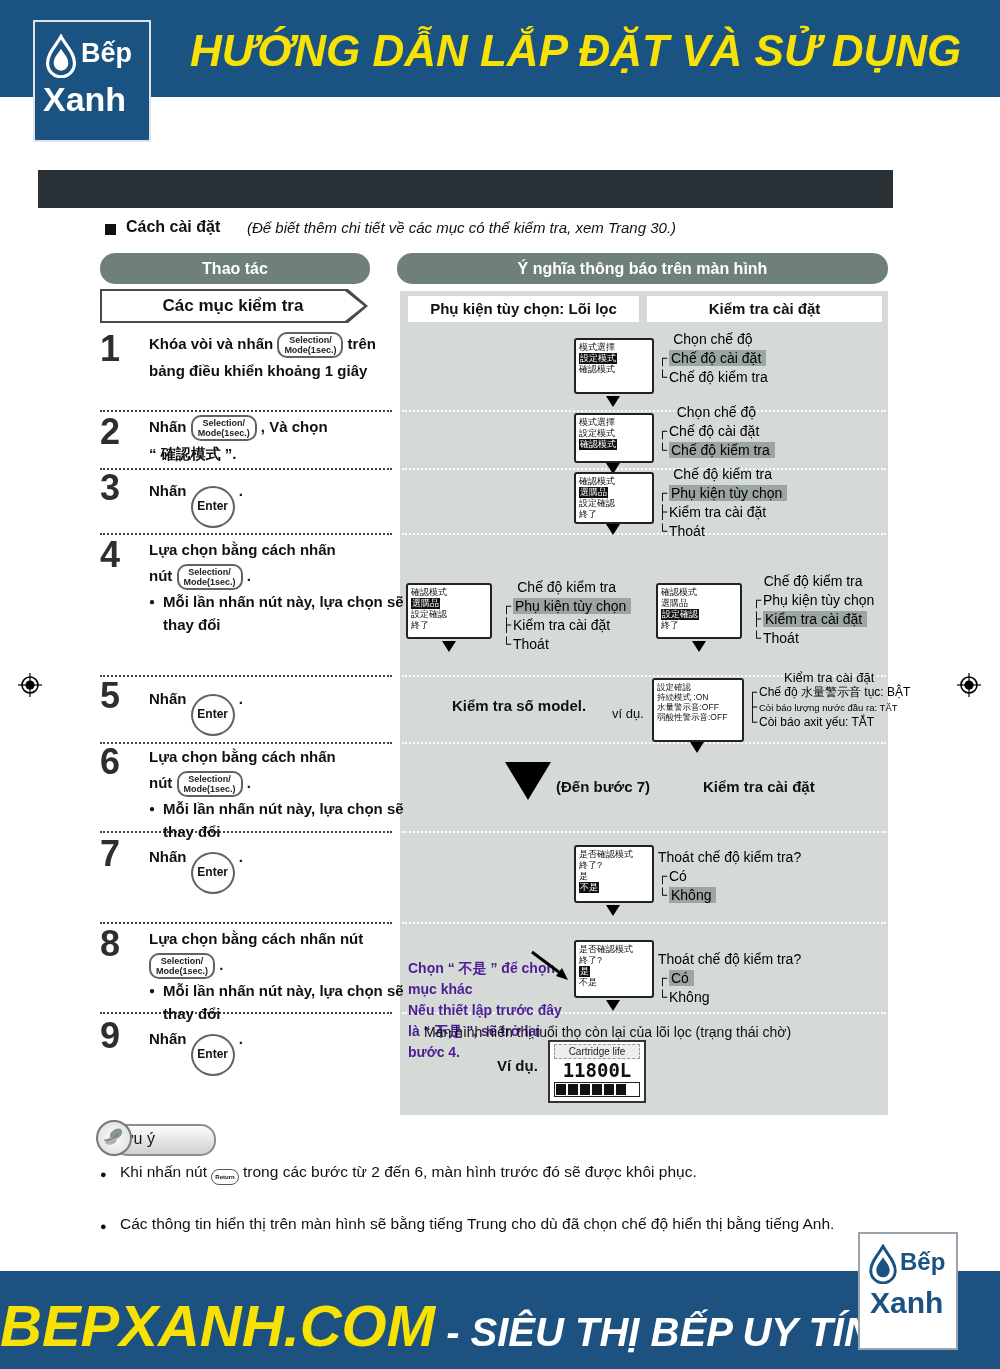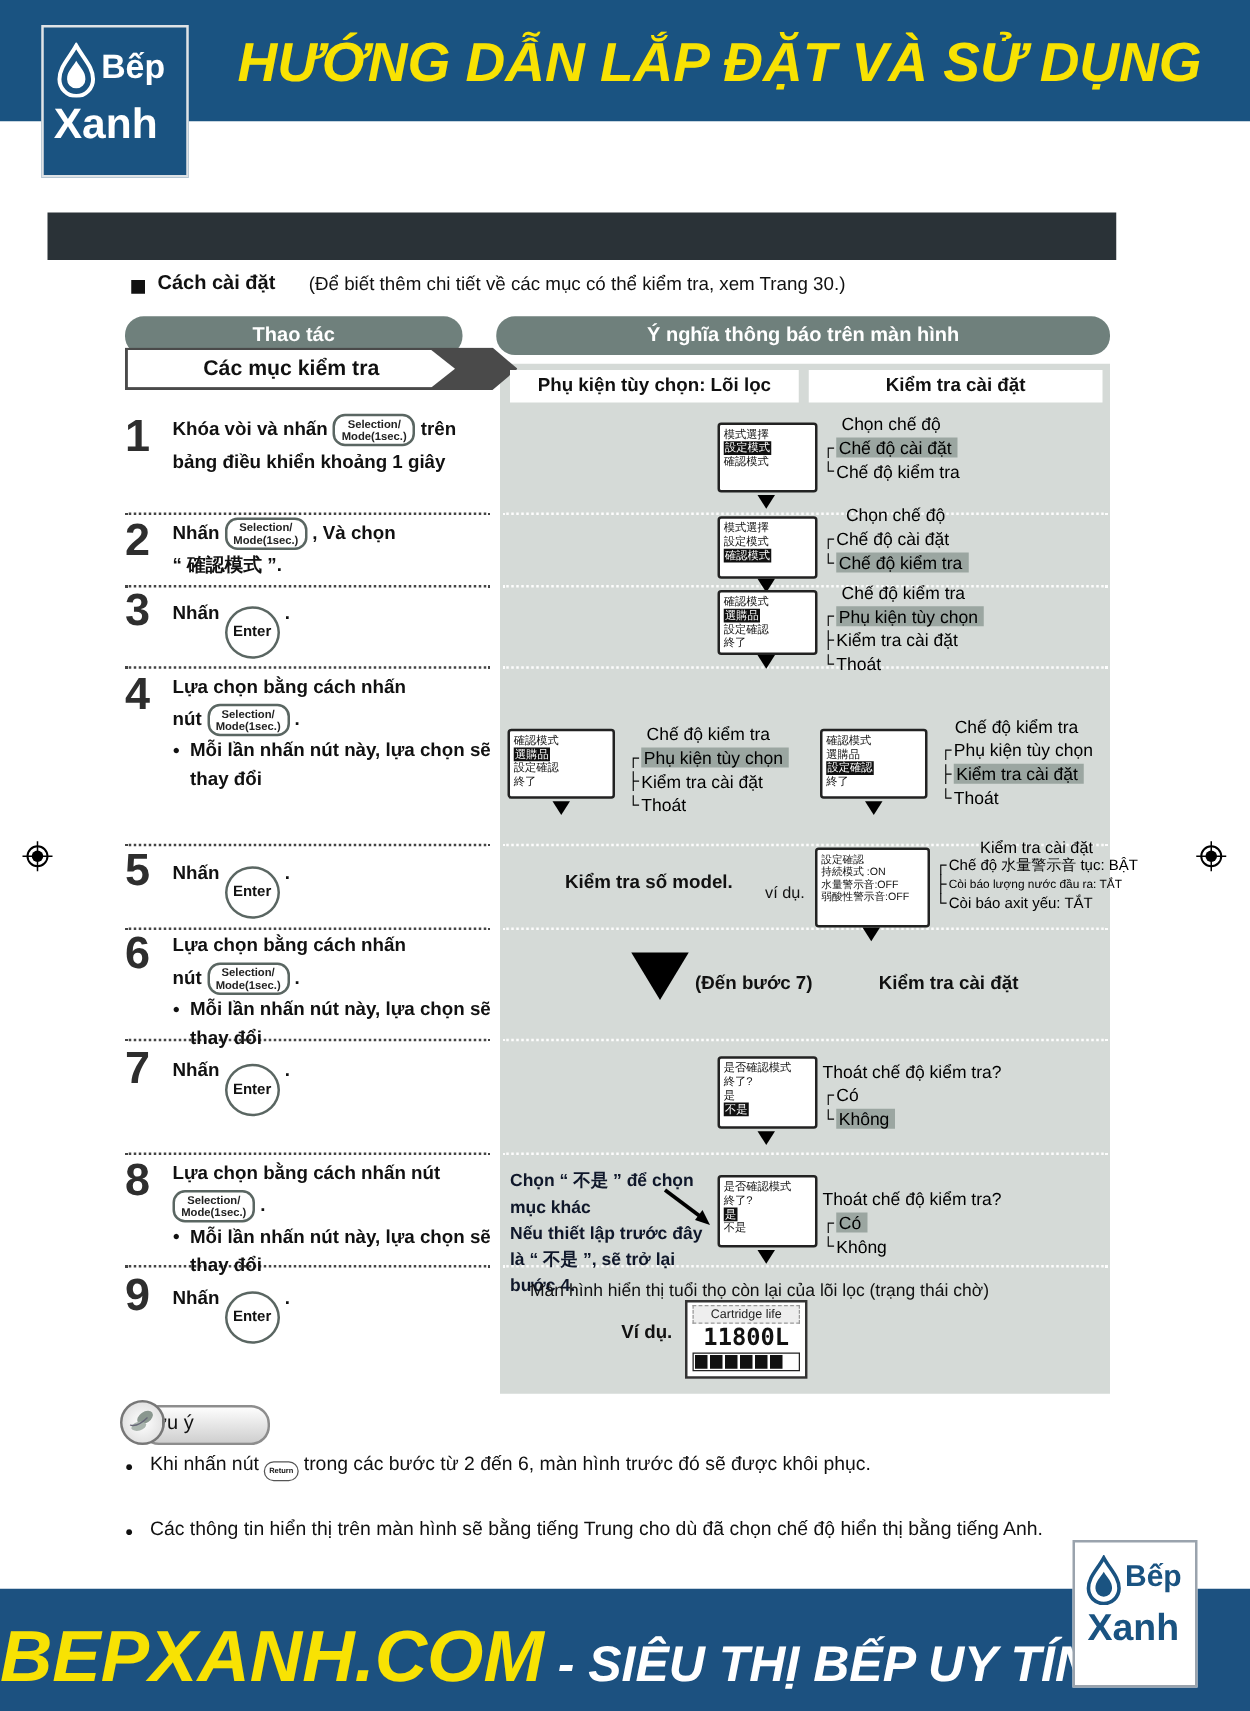--- a/index.html
+++ b/index.html
@@ -14,48 +14,48 @@
     border:2px solid #dfe3e6;box-sizing:border-box;z-index:5;}
   .logo-bep{position:absolute;left:46px;top:16px;font-size:27px;font-weight:bold;color:#fff;}
   .logo-xanh{position:absolute;left:8px;top:58px;font-size:34px;font-weight:bold;color:#fff;}
 
   
   .darkbar{position:absolute;left:38px;top:170px;width:855px;height:38px;background:#2a3237;}
 
   
   .sq{position:absolute;left:105px;top:224px;width:11px;height:11px;background:#111;}
   .sec-title{position:absolute;left:126px;top:218px;font-size:16px;font-weight:bold;color:#111;}
-  .sec-note{position:absolute;left:247px;top:219px;font-size:15px;color:#111;}
+  .sec-note{position:absolute;left:247px;top:219px;font-size:15px;color:#111;font-style:italic;}
 
   
   .pill{position:absolute;height:31px;background:#6f807c;border-radius:15px;color:#fff;
     font-size:16px;font-weight:bold;text-align:center;line-height:31px;}
 
   
-  .arrow-tab{position:absolute;left:100px;top:278px;width:268px;height:34px;background:#4a4a4a;
+  .arrow-tab{position:absolute;left:100px;top:289px;width:268px;height:34px;background:#4a4a4a;
     -webkit-clip-path:polygon(0 0,calc(100% - 20px) 0,100% 50%,calc(100% - 20px) 100%,0 100%);
-    clip-path:polygon(0 0,calc(100% - 20px) 0,100% 50%,calc(100% - 20px) 100%,0 100%);padding-left:46px;}
+    clip-path:polygon(0 0,calc(100% - 20px) 0,100% 50%,calc(100% - 20px) 100%,0 100%);}
   .arrow-tab-in{position:absolute;left:2px;top:2px;width:262px;height:30px;background:#fff;
     -webkit-clip-path:polygon(0 0,calc(100% - 19px) 0,100% 50%,calc(100% - 19px) 100%,0 100%);
     clip-path:polygon(0 0,calc(100% - 19px) 0,100% 50%,calc(100% - 19px) 100%,0 100%);
     font-size:17px;font-weight:bold;text-align:center;line-height:30px;color:#111;}
 
   
   .panel{position:absolute;left:400px;top:291px;width:488px;height:824px;background:#d5dad7;}
   .subhdr{position:absolute;top:296px;height:26px;background:#fff;font-size:15px;font-weight:bold;
     text-align:center;line-height:26px;color:#111;}
 
   
   .dot-l{position:absolute;left:100px;width:292px;height:0;border-top:2px dotted #444;}
   .dot-r{position:absolute;left:402px;width:484px;height:0;border-top:2px dotted #fdfdfd;}
 
   
   .step{position:absolute;left:100px;width:300px;}
   .step-num{position:absolute;left:0;top:0;font-size:36px;font-weight:bold;color:#2e2e2e;line-height:1;}
-  .step-body{margin-left:38px;font-size:15px;font-weight:bold;color:#111;line-height:26px;width:262px;}
+  .step-body{margin-left:49px;font-size:15px;font-weight:bold;color:#111;line-height:26px;width:262px;}
   .blt{position:relative;padding-left:14px;line-height:23px;}
   .blt::before{content:"●";position:absolute;left:0;top:0;font-size:10px;}
   .btn-sel{display:inline-block;border:2px solid #5a6662;border-radius:10px;background:#fff;
     padding:1px 5px;font-size:9px;line-height:10px;font-weight:bold;color:#222;vertical-align:-4px;text-align:center;}
   .btn-sel span{display:block;}
   .btn-enter{display:inline-block;box-sizing:border-box;border:2.5px solid #5a6662;border-radius:50%;
     width:44px;height:42px;line-height:37px;text-align:center;font-size:12px;font-weight:bold;background:#fff;vertical-align:-14px;}
 
   
   .lcd{position:absolute;background:#fff;border:2px solid #222;border-radius:3px;box-sizing:border-box;
@@ -72,21 +72,21 @@
   .bf::before{content:"┌";}
   .bm::before{content:"├";}
   .bl::before{content:"└";}
   .hl{background:#9ba6a1;padding:0 5px 0 2px;}
   .menu.small{font-size:12px;line-height:15px;}
   .menu.small .tiny{font-size:9.5px;}
 
   .bold15{position:absolute;font-size:15px;font-weight:bold;color:#111;white-space:nowrap;}
   .reg13{position:absolute;font-size:13px;color:#111;white-space:nowrap;}
   .big-tri{position:absolute;width:0;height:0;border-left:23px solid transparent;border-right:23px solid transparent;border-top:38px solid #000;}
-  .note8{position:absolute;font-size:14px;font-weight:bold;color:#0f172a;line-height:21px;width:158px;}
+  .note8{position:absolute;font-size:14px;font-weight:bold;color:#4c1d95;line-height:21px;width:158px;margin-top:24px;}
 
   
   .cart{position:absolute;width:98px;background:#fff;border:2px solid #333;box-sizing:border-box;padding:2px 4px 4px;text-align:center;}
   .cart-h{font-size:10px;line-height:13px;color:#222;background:#eee;border:1px dashed #999;white-space:nowrap;}
   .cart-v{font-size:19px;font-weight:bold;color:#111;font-family:"DejaVu Sans Mono",monospace;letter-spacing:0;}
   .cart-bar{border:1.5px solid #222;height:11px;display:flex;gap:2px;padding:1px;margin-top:1px;}
   .cart-bar i{flex:1;background:#111;}
   .cart-bar i.e{background:#fff;}
 
   

